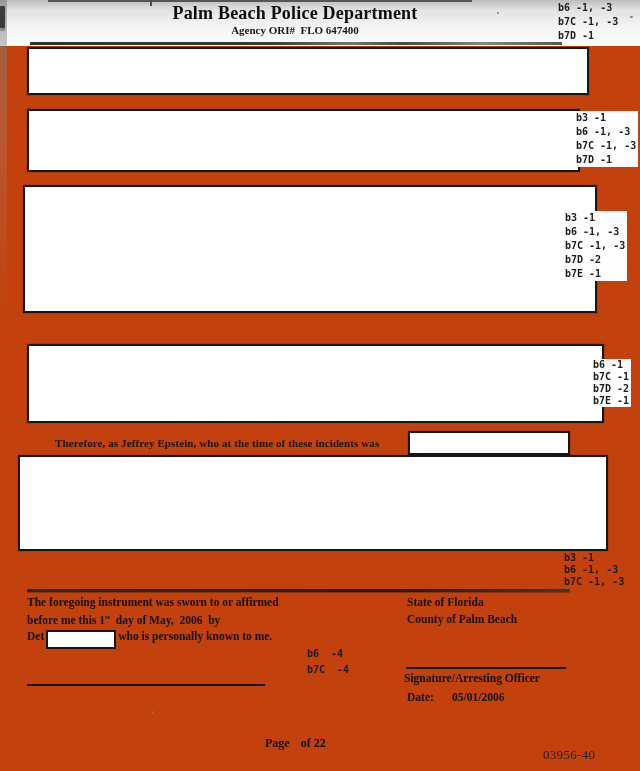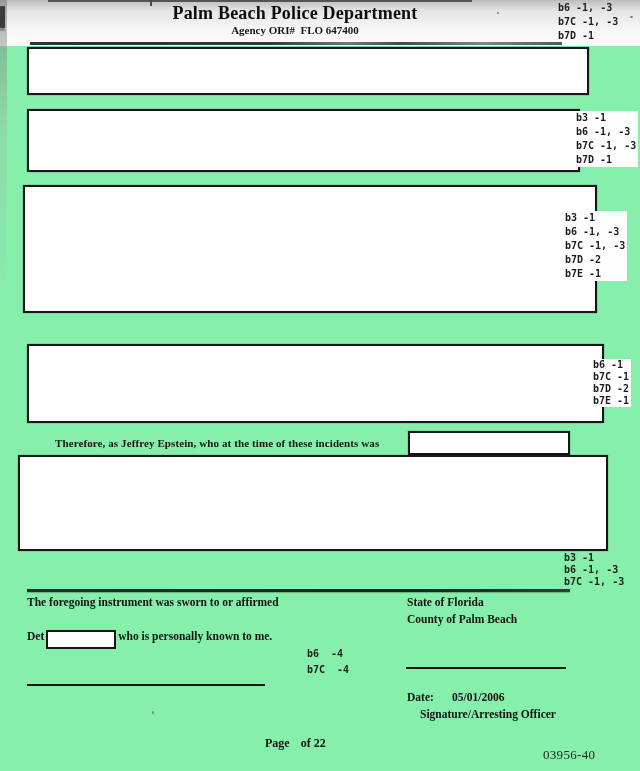--- a/index.html
+++ b/index.html
@@ -1,21 +1,21 @@
 <!DOCTYPE html>
 <html><head>
 <meta charset="utf-8">
 <style>
   html,body{margin:0;padding:0;}
   body{background:#888;}
   #page{
     position:relative;
     width:640px;height:771px;
     margin:0 auto;
-    background:#86efac;
+    background:#c2410c;
     overflow:hidden;
     font-family:"Liberation Serif", serif;
     color:#111;
   }
   
   .top-shade{
     position:absolute;left:0;top:0;width:640px;height:46px;
     background:linear-gradient(180deg,#bcbcbc 0%,#e3e3e3 22%,#f5f5f5 60%,#fdfdfd 100%);
   }
   .left-strip{
@@ -76,21 +76,21 @@
   .det-box{
     display:inline-block;width:66px;height:15px;margin:0 2px;
     background:#fff;border:2px solid #161616;
   }
   .sigline{position:absolute;height:0;border-top:2px solid #151515;}
   .sig-left-line{left:27px;top:684px;width:238px;}
   .sig-left-label{position:absolute;left:27px;top:689px;}
   .state-line{position:absolute;left:407px;top:596px;}
   .county-line{position:absolute;left:407px;top:613px;}
   .sig-right-line{left:406px;top:667px;width:160px;}
-  .sig-right-label{position:absolute;left:420px;top:672px;margin-top:36px;}
+  .sig-right-label{position:absolute;left:404px;top:672px;}
   .date-label{position:absolute;left:407px;top:691px;}
   .date-value{position:absolute;left:452px;top:691px;}
   
   .page-footer{position:absolute;left:265px;top:736px;display:flex;font-weight:bold;font-size:12px;color:#101010;align-items:center;}
   .page-footer .gap{width:11px;}
   .doc-number{
     position:absolute;left:543px;top:747px;
     font-size:13px;color:#1f1f1f;letter-spacing:.3px;
     font-family:"Liberation Serif",serif;
   }
@@ -141,20 +141,21 @@
   <div class="rbox" style="left:408px;top:431px;width:162px;height:24px;"></div>
 
   <div class="rbox" style="left:18px;top:455px;width:590px;height:96px;"></div>
   <div class="codes" style="left:564px;top:552px;line-height:12px;">b3 -1
 b6 -1, -3
 b7C -1, -3</div>
 
   <div class="smudge2"></div>
 
   <div class="bold11 notary-l1">The foregoing instrument was sworn to or affirmed</div>
+  <div class="bold11 notary-l2"><span>before me this 1</span><sup>st</sup><span>  day of May,  2006  by</span></div>
   <div class="bold11 notary-l3">
     <span>Det</span>
     <span class="det-box"></span>
     <span>who is personally known to me.</span>
   </div>
   <div class="codes" style="left:307px;top:646px;line-height:16px;">b6  -4
 b7C  -4</div>
   <div class="sigline sig-left-line"></div>
 
   <div class="bold11 state-line">State of Florida</div>

